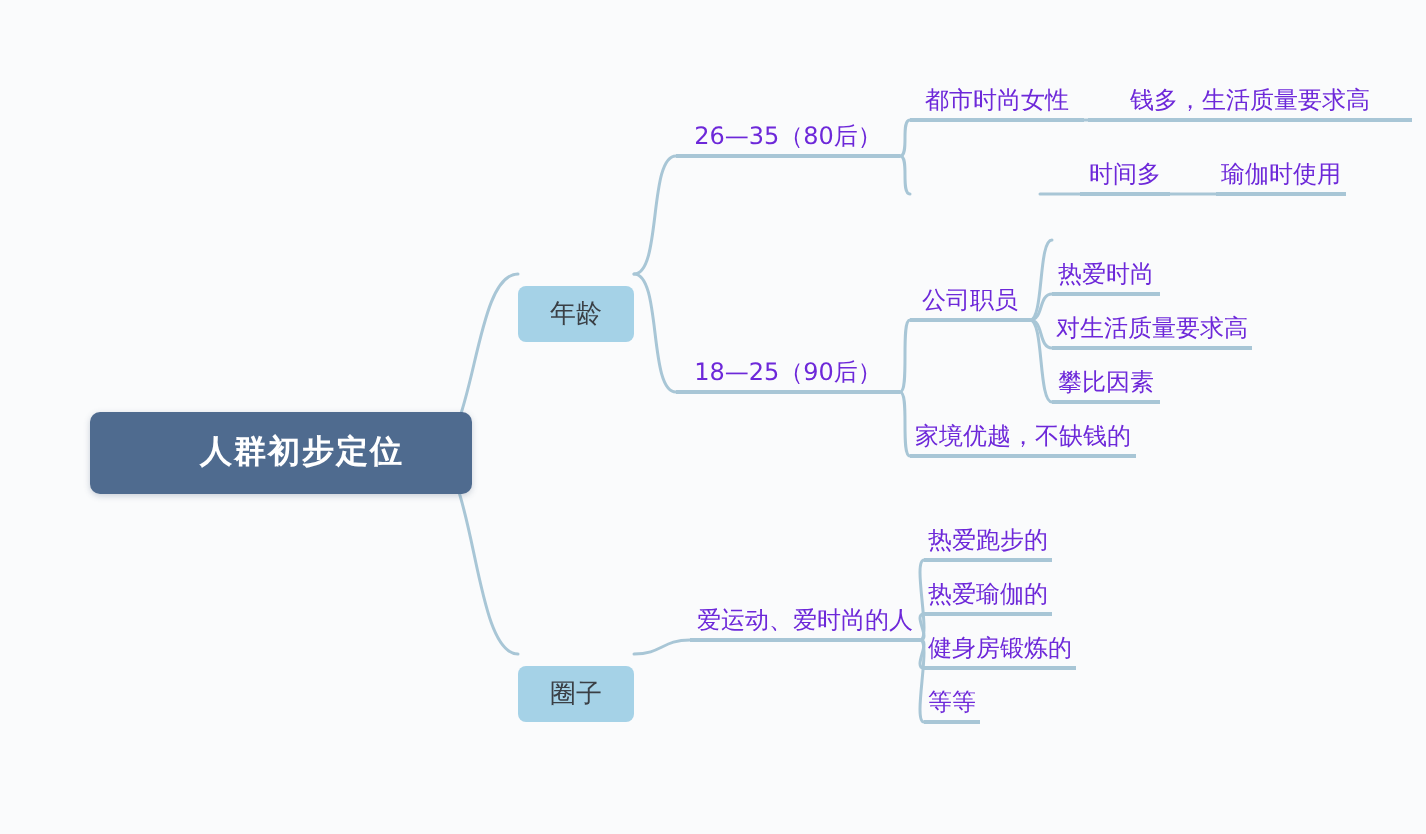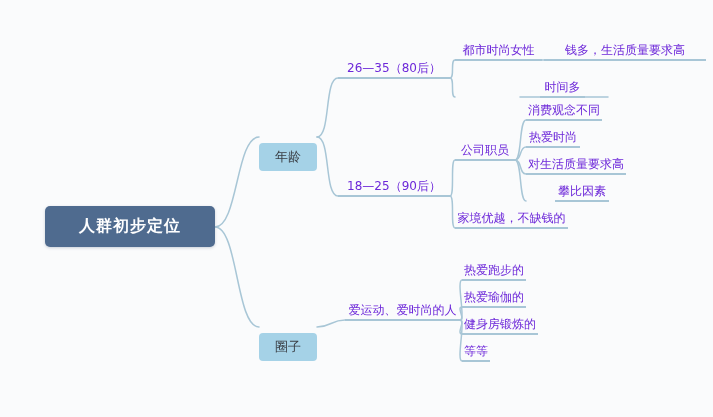--- a/index.html
+++ b/index.html
@@ -12,21 +12,21 @@
   .canvas{
     position:relative;width:713px;height:417px;overflow:hidden;
     background:#fafbfc;
   }
   .edges{position:absolute;left:0;top:0;pointer-events:none;}
   .edge{fill:none;stroke:var(--line);stroke-width:1.5;stroke-linecap:round;}
   .root{
     position:absolute;display:flex;align-items:center;justify-content:center;
     background:var(--root-bg);color:#ffffff;font-size:16px;font-weight:bold;
     border-radius:5px;box-shadow:0 1px 3px rgba(60,80,110,.25);
-    letter-spacing:1px;cursor:pointer;
+    letter-spacing:1px;cursor:pointer;padding-left:21px;
   }
   .branch{
     position:absolute;width:58px;height:28px;display:flex;align-items:center;justify-content:center;
     background:var(--branch-bg);color:#3a3f45;font-size:13px;border-radius:4px;cursor:pointer;margin-top:20px;
   }
   .tnode{
     position:absolute;height:17px;line-height:16px;font-size:12px;color:#6d28d9;
     text-align:center;white-space:nowrap;border-bottom:2px solid var(--line);cursor:pointer;
   }
 </style>
@@ -60,27 +60,27 @@
 
   <div class="root" style="left:45px;top:206px;width:170px;height:41px">人群初步定位</div>
 
   <div class="branch" style="left:259px;top:123px">年龄</div>
   <div class="branch" style="left:259px;top:313px">圈子</div>
 
   <div class="tnode" style="left:338px;top:60px;width:112px">26—35（80后）</div>
   <div class="tnode" style="left:455px;top:42px;width:87px">都市时尚女性</div>
   <div class="tnode" style="left:544px;top:42px;width:162px">钱多，生活质量要求高</div>
   <div class="tnode" style="left:540px;top:79px;width:45px">时间多</div>
+  <div class="tnode" style="left:608px;top:79px;width:65px">瑜伽时使用</div>
 
   <div class="tnode" style="left:338px;top:178px;width:112px">18—25（90后）</div>
   <div class="tnode" style="left:455px;top:142px;width:60px">公司职员</div>
-  <div class="tnode" style="left:526px;top:102px;width:76px">消费观念不同</div>
   <div class="tnode" style="left:526px;top:129px;width:54px">热爱时尚</div>
   <div class="tnode" style="left:526px;top:156px;width:100px">对生活质量要求高</div>
-  <div class="tnode" style="left:555px;top:183px;width:54px">攀比因素</div>
+  <div class="tnode" style="left:526px;top:183px;width:54px">攀比因素</div>
   <div class="tnode" style="left:455px;top:210px;width:113px">家境优越，不缺钱的</div>
 
   <div class="tnode" style="left:462px;top:262px;width:64px">热爱跑步的</div>
   <div class="tnode" style="left:345px;top:302px;width:115px">爱运动、爱时尚的人</div>
   <div class="tnode" style="left:462px;top:289px;width:64px">热爱瑜伽的</div>
   <div class="tnode" style="left:462px;top:316px;width:76px">健身房锻炼的</div>
   <div class="tnode" style="left:462px;top:343px;width:28px">等等</div>
 
 </div>
 

